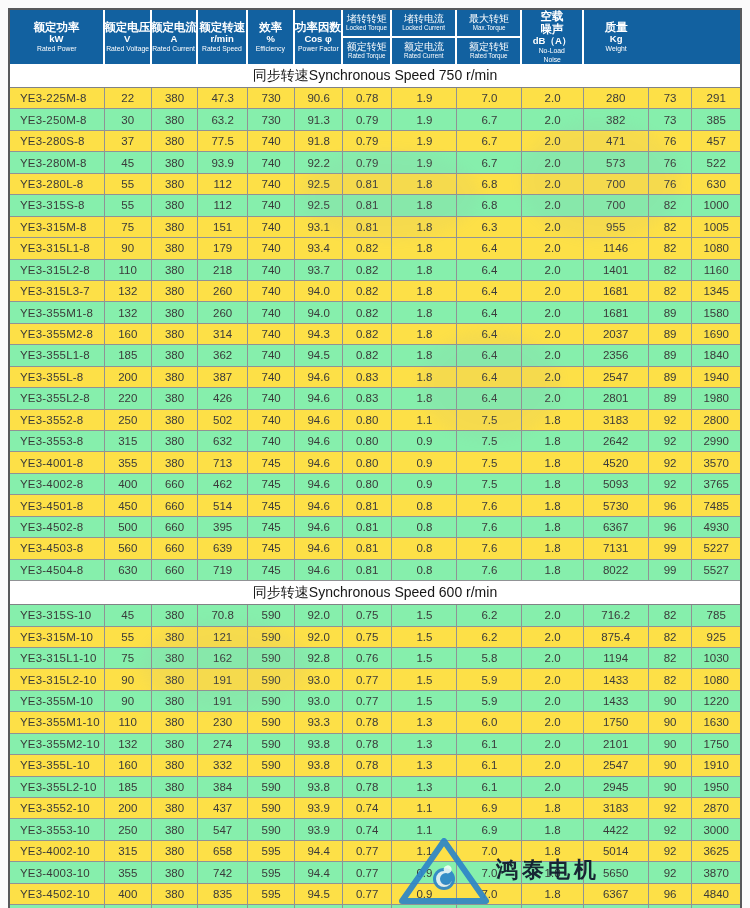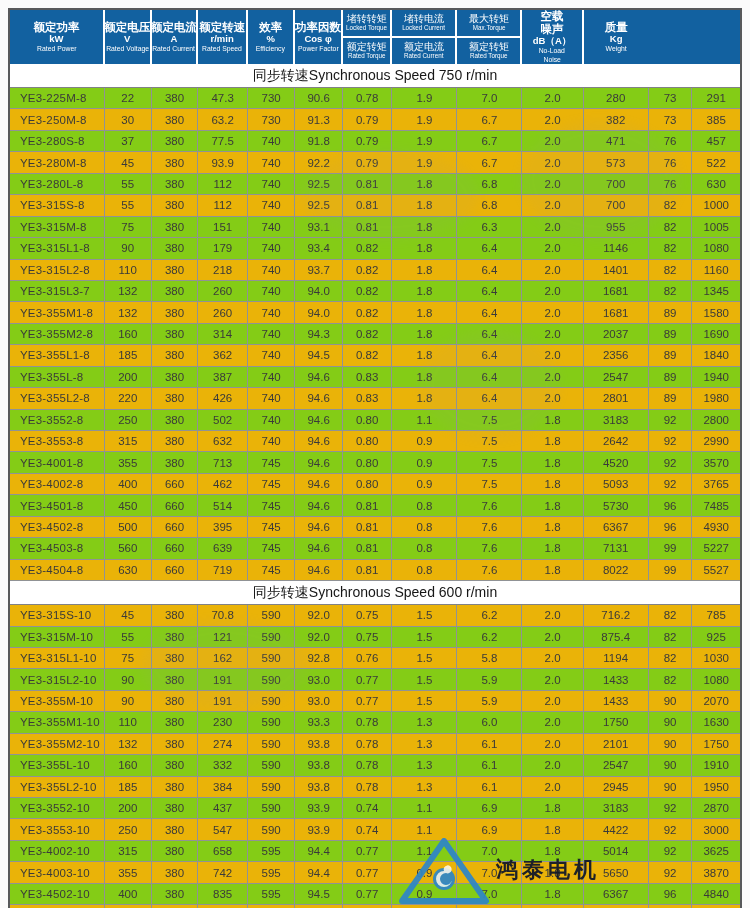--- a/index.html
+++ b/index.html
@@ -33,22 +33,22 @@
   .sub.top{border-bottom:2px solid #fff}
   .sub .zh{font-size:10px;font-weight:normal;white-space:nowrap}
   .sub .en{font-size:6.6px;white-space:nowrap;transform:scale(.95)}
   
   .section-title{
     height:23px;background:#fff;color:#161616;
     display:flex;align-items:center;justify-content:center;
     font-size:14px;border-bottom:1px solid #808285;
   }
   
-  .row{height:20.44px;border-bottom:1px solid #909295;background:#84cc16}
-  .row.shaded{background:#eab308}
+  .row{height:20.44px;border-bottom:1px solid #909295;background:#fde047}
+  .row.shaded{background:#86efac}
   .row:last-child{border-bottom:none}
   .cell{
     border-right:1px solid #909295;
     display:flex;align-items:center;justify-content:center;
     font-size:11.5px;color:#3a3a3a;overflow:hidden;white-space:nowrap;
   }
   .cell:last-child{border-right:none}
   .cell.model{justify-content:flex-start;padding-left:10px;letter-spacing:.2px}
   
   .wm-blob{position:absolute;pointer-events:none;border-radius:50%;filter:blur(6px)}
@@ -562,21 +562,21 @@
         <div class="cell">380</div>
         <div class="cell">191</div>
         <div class="cell">590</div>
         <div class="cell">93.0</div>
         <div class="cell">0.77</div>
         <div class="cell">1.5</div>
         <div class="cell">5.9</div>
         <div class="cell">2.0</div>
         <div class="cell">1433</div>
         <div class="cell">90</div>
-        <div class="cell">2070</div>
+        <div class="cell">1220</div>
       </div>
       <div class="row grid">
         <div class="cell model">YE3-355M1-10</div>
         <div class="cell">110</div>
         <div class="cell">380</div>
         <div class="cell">230</div>
         <div class="cell">590</div>
         <div class="cell">93.3</div>
         <div class="cell">0.78</div>
         <div class="cell">1.3</div>

